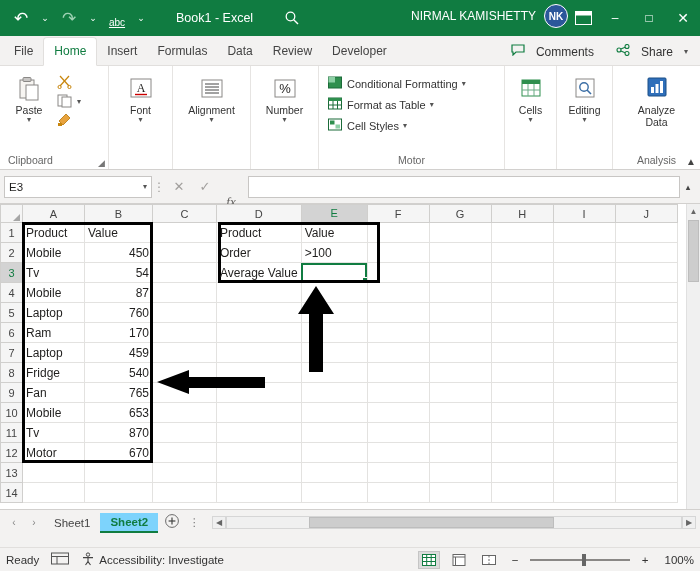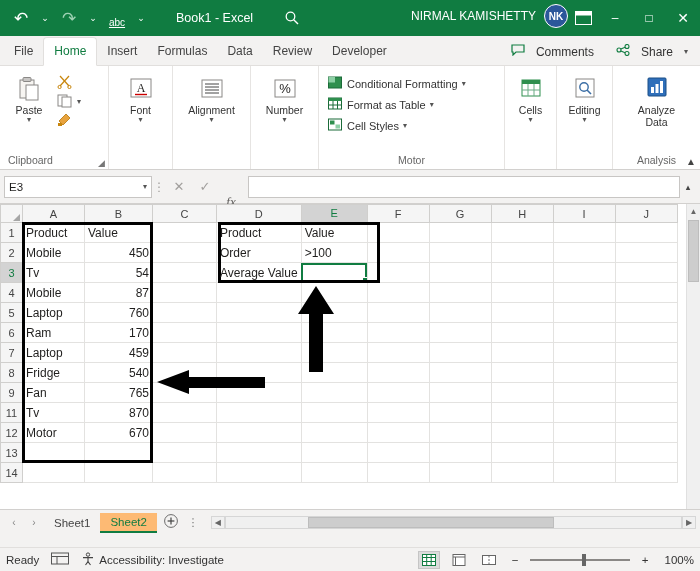--- a/index.html
+++ b/index.html
@@ -118,21 +118,21 @@
   .box-black { border:3px solid #000; }
   .arrow-up svg, .arrow-left svg { display:block; }
 
   
   .sheetbar {
     height:26px; background:#f3f2f1; display:flex; align-items:center; gap:0;
     flex:0 0 auto; border-top:1px solid #d2d0ce; padding:0 4px;
   }
   .navarrow { width:20px; text-align:center; color:#888; font-size:10px; }
   .stab { padding:3px 10px; font-size:11.5px; color:#444; }
-  .stab.active { font-weight:normal; color:#107c41; border-bottom:2px solid #107c41; background:#fdba74; }
+  .stab.active { font-weight:bold; color:#107c41; border-bottom:2px solid #107c41; background:#7dd3fc; }
   .addsheet { width:28px; text-align:center; color:#555; font-size:13px; }
   .hscroll { flex:1; display:flex; align-items:center; margin-left:10px; }
   .hsbar { flex:1; height:13px; background:#f0f0f0; border:1px solid #d6d6d6; position:relative; }
   .hsthumb { position:absolute; left:18%; top:0; bottom:0; width:54%; background:#cdcdcd; border:1px solid #bdbdbd; }
   .hsend { width:14px; text-align:center; font-size:8px; color:#666; background:#f0f0f0; border:1px solid #d6d6d6; height:13px; line-height:11px;}
   .ellipsis { width:16px; text-align:center; color:#777; font-size:11px; }
 
   
   .statusbar {
     height:24px; background:#f3f2f1; display:flex; align-items:center; font-size:11.5px;
@@ -569,20 +569,33 @@
         <td class="cell"></td>
         <td class="cell"></td>
         <td class="cell"></td>
         <td class="cell"></td>
         <td class="cell"></td>
       </tr>
       <tr>
         <th class="rowhead">9</th>
         <td class="cell">Fan</td>
         <td class="cell num">765</td>
+        <td class="cell"></td>
+        <td class="cell"></td>
+        <td class="cell"></td>
+        <td class="cell"></td>
+        <td class="cell"></td>
+        <td class="cell"></td>
+        <td class="cell"></td>
+        <td class="cell"></td>
+      </tr>
+      <tr>
+        <th class="rowhead">10</th>
+        <td class="cell">Mobile</td>
+        <td class="cell num">653</td>
         <td class="cell"></td>
         <td class="cell"></td>
         <td class="cell"></td>
         <td class="cell"></td>
         <td class="cell"></td>
         <td class="cell"></td>
         <td class="cell"></td>
         <td class="cell"></td>
       </tr>
       <tr>

